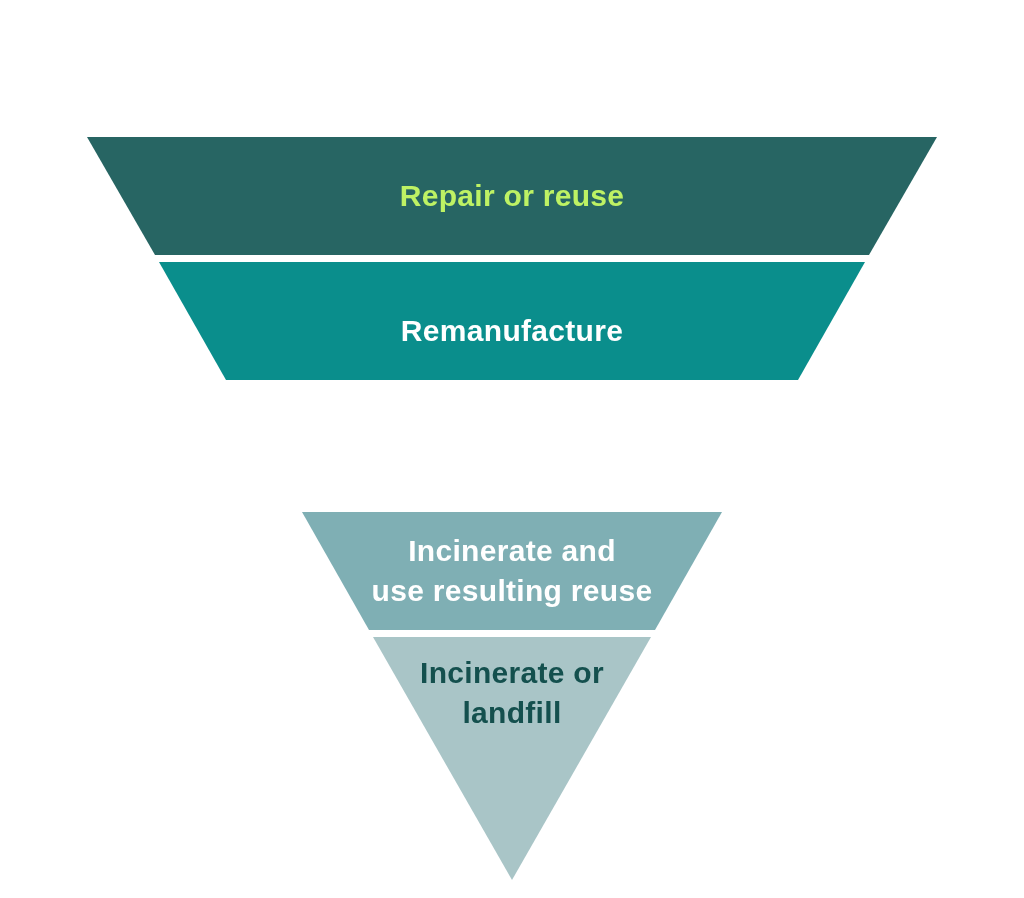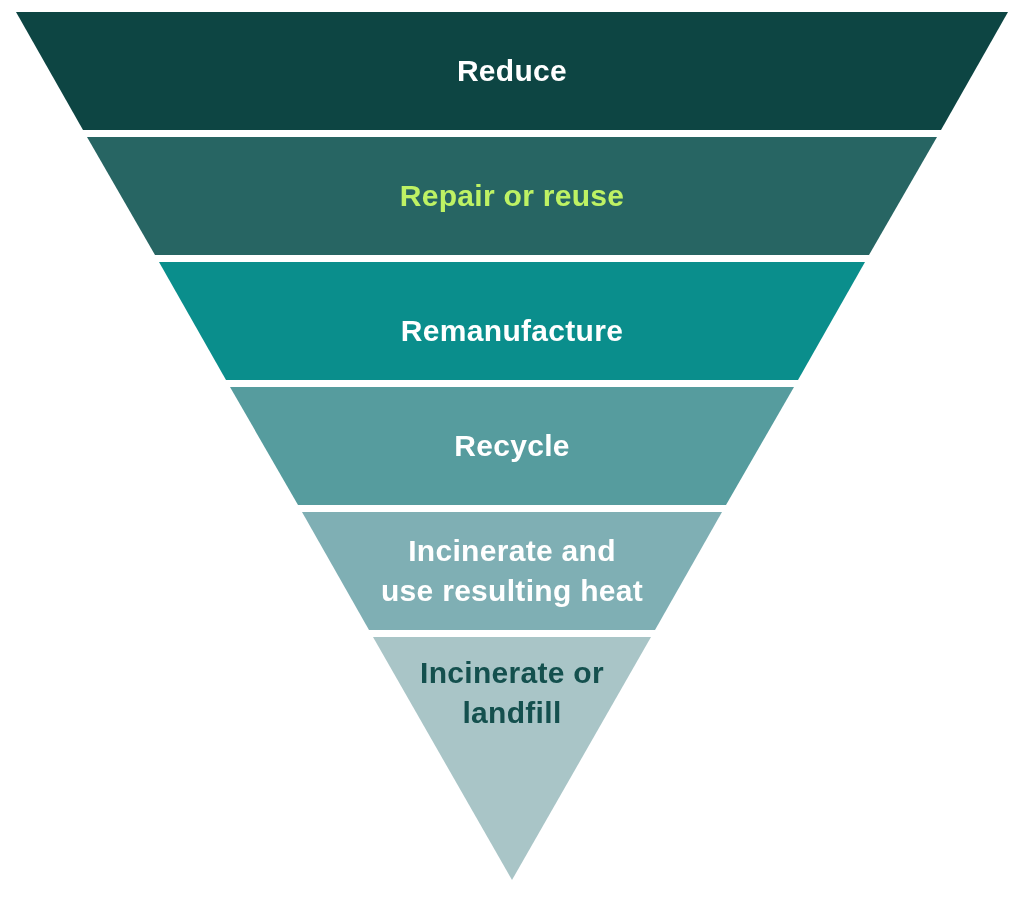--- a/index.html
+++ b/index.html
@@ -58,39 +58,33 @@
     clip-path: polygon(0 0, 278px 0, 139px 243px);
     align-items: flex-start;
     padding-top: 16px;
   }
 </style>
 </head>
 <body>
 
 <div class="canvas">
 
-  <div class="tier t1" style="background-color: rgb(13, 69, 67); color: rgb(255, 255, 255);">
-    <span class="tier-label">Reduce</span>
-  </div>
 
   <div class="tier t2" style="background-color: rgb(39, 101, 99); color: #bef264;">
     <span class="tier-label">Repair or reuse</span>
   </div>
 
   <div class="tier t3" style="background-color: rgb(10, 142, 140); color: rgb(255, 255, 255);">
     <span class="tier-label">Remanufacture</span>
   </div>
 
-  <div class="tier t4" style="background-color: rgb(86, 156, 158); color: rgb(255, 255, 255);">
-    <span class="tier-label">Recycle</span>
-  </div>
 
   <div class="tier t5" style="background-color: rgb(127, 175, 180); color: rgb(255, 255, 255);">
     <span class="tier-label">Incinerate and
-use resulting heat</span>
+use resulting reuse</span>
   </div>
 
   <div class="tier t6" style="background-color: rgb(169, 197, 199); color: rgb(20, 80, 78);">
     <span class="tier-label">Incinerate or
 landfill</span>
   </div>
 
 </div>
 
 </body></html>

